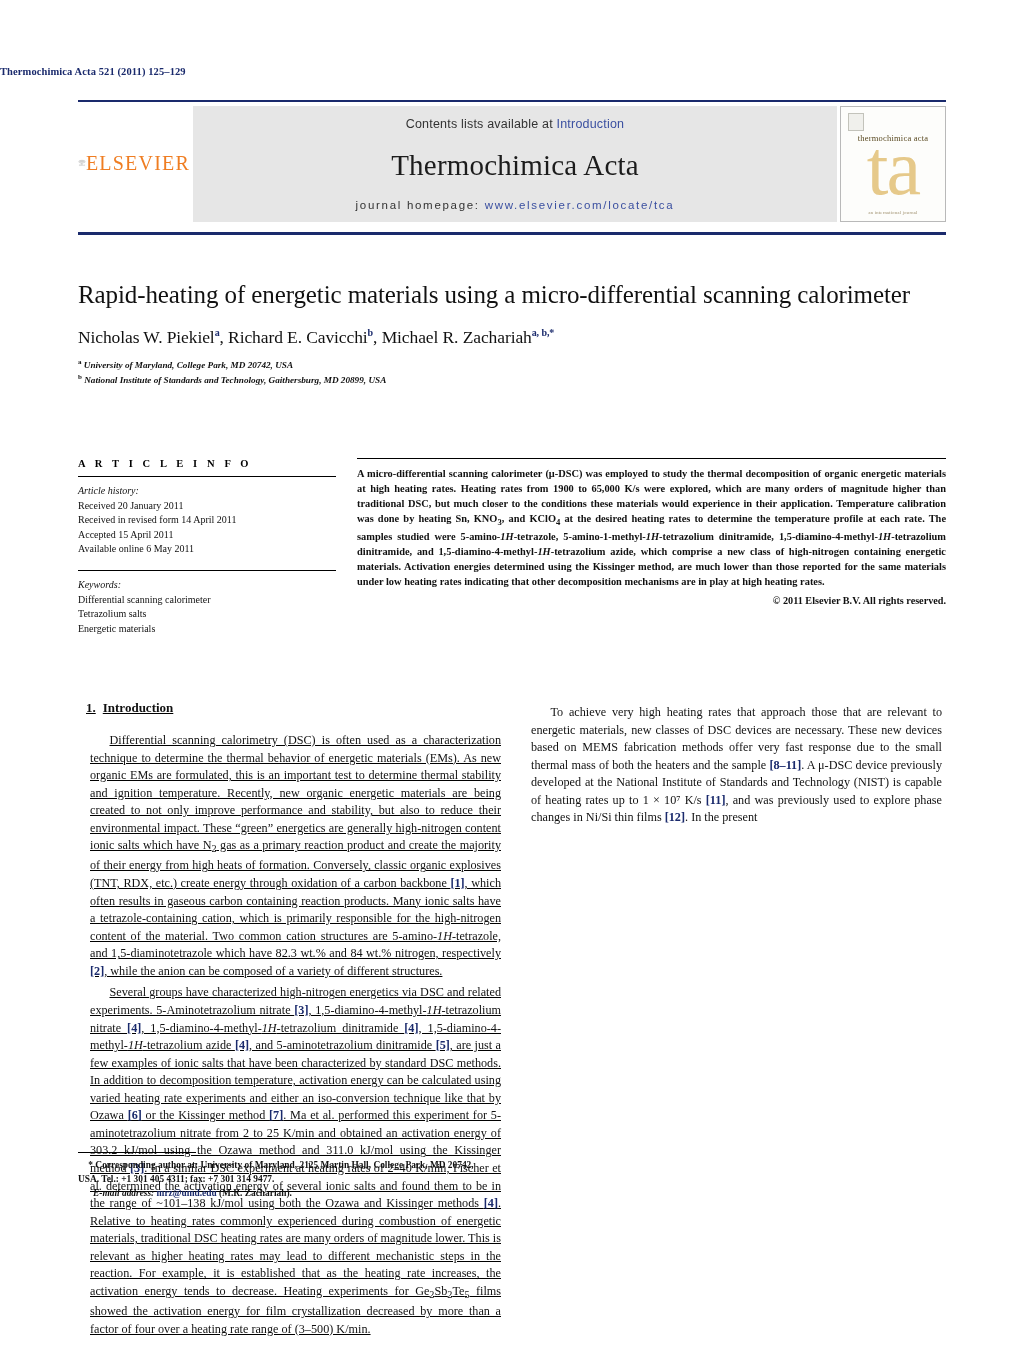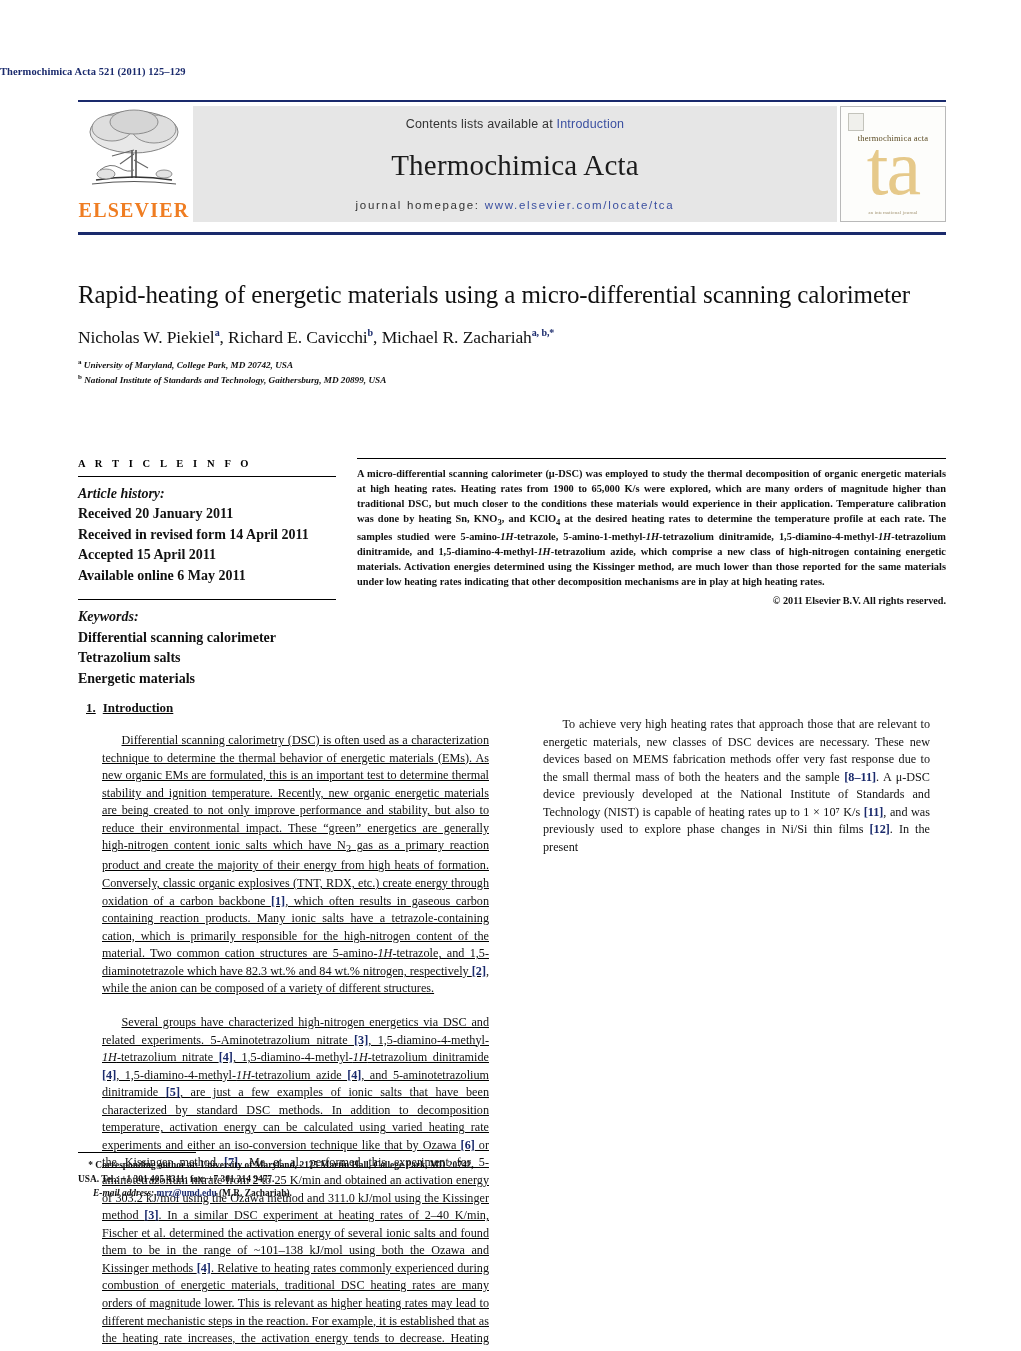--- a/index.html
+++ b/index.html
@@ -43,25 +43,24 @@
   }
   .masthead-row {
     display: flex;
     align-items: stretch;
     height: 116px;
   }
   .elsevier-logo {
     width: 112px;
     flex: 0 0 112px;
     display: flex;
-    flex-direction: column;
+    flex-direction: row;
     justify-content: space-between;
     align-items: center;
     padding-bottom: 2px;
-    font-weight: bold;
   }
   .elsevier-tree {
     width: 104px;
     height: 86px;
     display: block;
   }
   .elsevier-word {
     font-family: "Liberation Serif", serif;
     font-size: 20px;
     letter-spacing: 1.2px;
@@ -212,23 +211,23 @@
     font-weight: bold;
     letter-spacing: 3.6px;
     color: #000;
     margin: 0 0 7px 0;
   }
   .rule {
     border-top: 1px solid #000;
     margin: 0 0 7px 0;
   }
   .info-group {
-    font-size: 14px;
+    font-size: 10px;
     line-height: 1.46;
-    font-weight: bold;
+    font-weight: normal;
     color: #111;
   }
   .info-group .lbl {
     font-style: italic;
   }
   .info-spacer {
     height: 13px;
   }
   .abstract-text {
     font-size: 10.4px;
@@ -265,21 +264,21 @@
     font-weight: bold;
     margin: 0 0 16px 0;
     color: #111;
   }
   .body-head .num { margin-right: 7px; }
   .para {
     font-size: 12.2px;
     line-height: 1.44;
     text-align: justify;
     text-indent: 1.6em;
-    margin: 16px;
+    margin: 4px;
     color: #111;
     hyphens: auto;
   }
   .para + .para { margin-top: 0; }
   .ref { color: #1a2a6c; font-weight: bold; }
 
   
   .footnote {
     position: absolute;
     top: 1152px;

